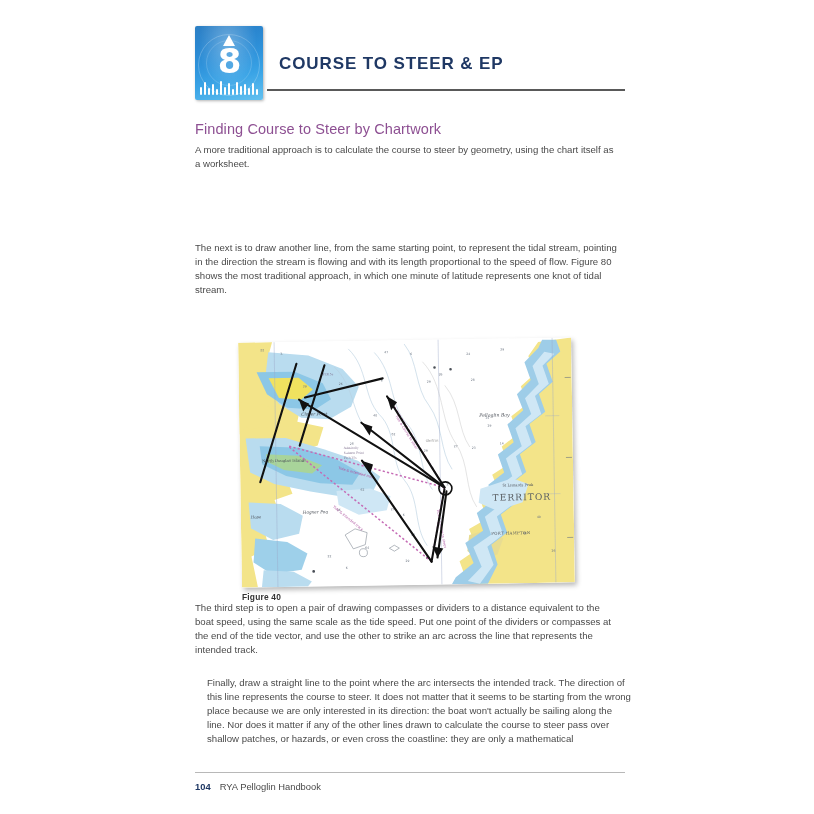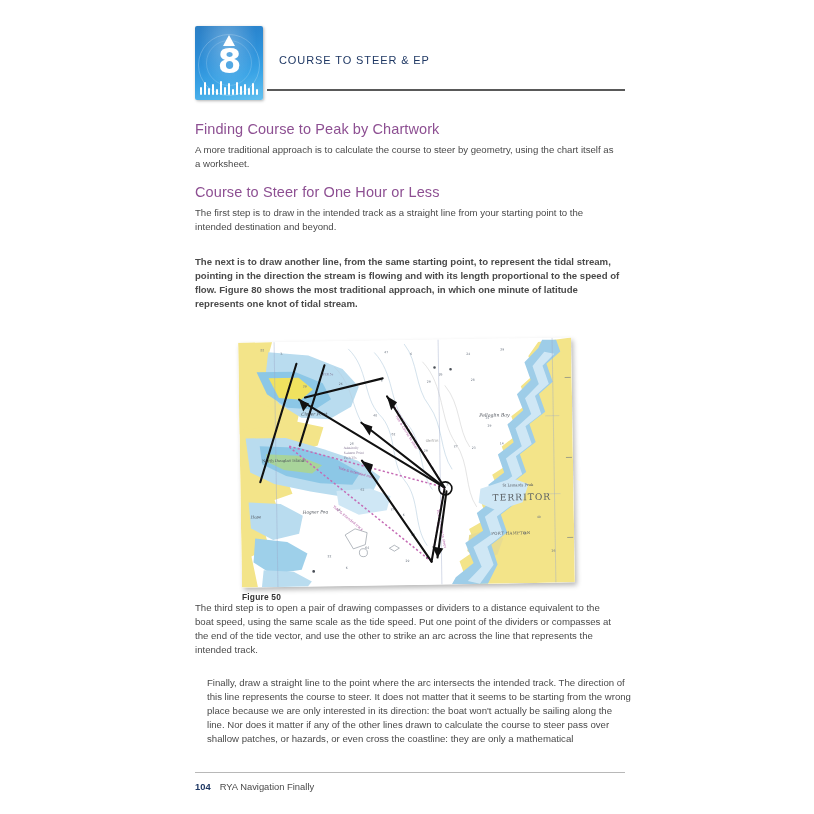--- a/index.html
+++ b/index.html
@@ -105,22 +105,22 @@
   .badge-ruler i {
     display: block;
     width: 2px;
     background: #ffffff;
     border-radius: 1px;
   }
   .chapter-title {
     position: absolute;
     left: 84px;
     top: 28px;
-    font-size: 11px;
-    font-weight: normal;
+    font-size: 17px;
+    font-weight: bold;
     letter-spacing: 0.9px;
     color: #1f3864;
     white-space: nowrap;
   }
   .chapter-rule {
     position: absolute;
     left: 72px;
     top: 63px;
     width: 358px;
     height: 2px;
@@ -143,21 +143,21 @@
     font-size: 9.6px;
     line-height: 14px;
     color: #4a4a4a;
     text-align: left;
   }
 
   #h-finding   { left: 0px; top: 121px; }
   #p-finding   { left: 0px; top: 143px; }
   #h-onehour   { left: 0px; top: 184px; }
   #p-first     { left: 0px; top: 206px; }
-  #p-next      { left: 0px; top: 255px; font-weight: bold; }
+  #p-next      { left: 0px; top: 241px; }
   #p-math      { left: 0px; top: 299px; }
 
   #p-third     { left: 0px; top: 601px; }
   #p-finally   { left: 12px; top: 676px; }
 
   
   .figure-wrap {
     position: absolute;
     left: 45px;
     top: 340px;
@@ -235,25 +235,23 @@
             <i style="height:11px"></i>
           <i style="height:7px"></i>
             <i style="height:12px"></i>
             <i style="height:6px"></i>
         </div>
       </div>
       <div class="chapter-title">COURSE TO STEER &amp; EP</div>
       <div class="chapter-rule"></div>
     </div>
 
-    <h2 class="sec" id="h-finding">Finding Course to Peak by Chartwork</h2>
+    <h2 class="sec" id="h-finding">Finding Course to Steer by Chartwork</h2>
     <p class="para" id="p-finding">A more traditional approach is to calculate the course to steer by geometry, using the chart itself as a worksheet.</p>
 
-    <h2 class="sec" id="h-onehour">Course to Steer for One Hour or Less</h2>
-    <p class="para" id="p-first">The first step is to draw in the intended track as a straight line from your starting point to the intended destination and beyond.</p>
 
     <p class="para" id="p-next">The next is to draw another line, from the same starting point, to represent the tidal stream, pointing in the direction the stream is flowing and with its length proportional to the speed of flow. Figure 80 shows the most traditional approach, in which one minute of latitude represents one knot of tidal stream.</p>
 
 
     <div class="figure-wrap">
       <div class="figure-img">
         <svg viewBox="0 0 333 245" width="333" height="245" preserveAspectRatio="none">
           <defs>
             <clipPath id="chartclip">
                 <rect x="0" y="0" width="333" height="245"></rect>
@@ -440,26 +438,26 @@
             <circle cx="205" cy="149" r="6.5" fill="none" stroke="#111111" stroke-width="1.6"></circle>
 
             <g stroke="#6b7480" stroke-width="0.6">
               <line x1="326" y1="40" x2="332" y2="40"></line>
               <line x1="326" y1="120" x2="332" y2="120"></line>
               <line x1="326" y1="200" x2="332" y2="200"></line>
             </g>
           </g>
         </svg>
       </div>
-      <div class="figure-caption">Figure 50</div>
+      <div class="figure-caption">Figure 40</div>
     </div>
 
     <p class="para" id="p-third">The third step is to open a pair of drawing compasses or dividers to a distance equivalent to the boat speed, using the same scale as the tide speed. Put one point of the dividers or compasses at the end of the tide vector, and use the other to strike an arc across the line that represents the intended track.</p>
 
     <p class="para" id="p-finally">Finally, draw a straight line to the point where the arc intersects the intended track. The direction of this line represents the course to steer. It does not matter that it seems to be starting from the wrong place because we are only interested in its direction: the boat won't actually be sailing along the line. Nor does it matter if any of the other lines drawn to calculate the course to steer pass over shallow patches, or hazards, or even cross the coastline: they are only a mathematical</p>
 
     <div class="footer-rule"></div>
     <div class="footer-text">
-      <span class="pg">104</span><span>RYA Navigation Finally</span>
+      <span class="pg">104</span><span>RYA Pelloglin Handbook</span>
     </div>
 
   </div>
 </div>
 
 </body></html>

